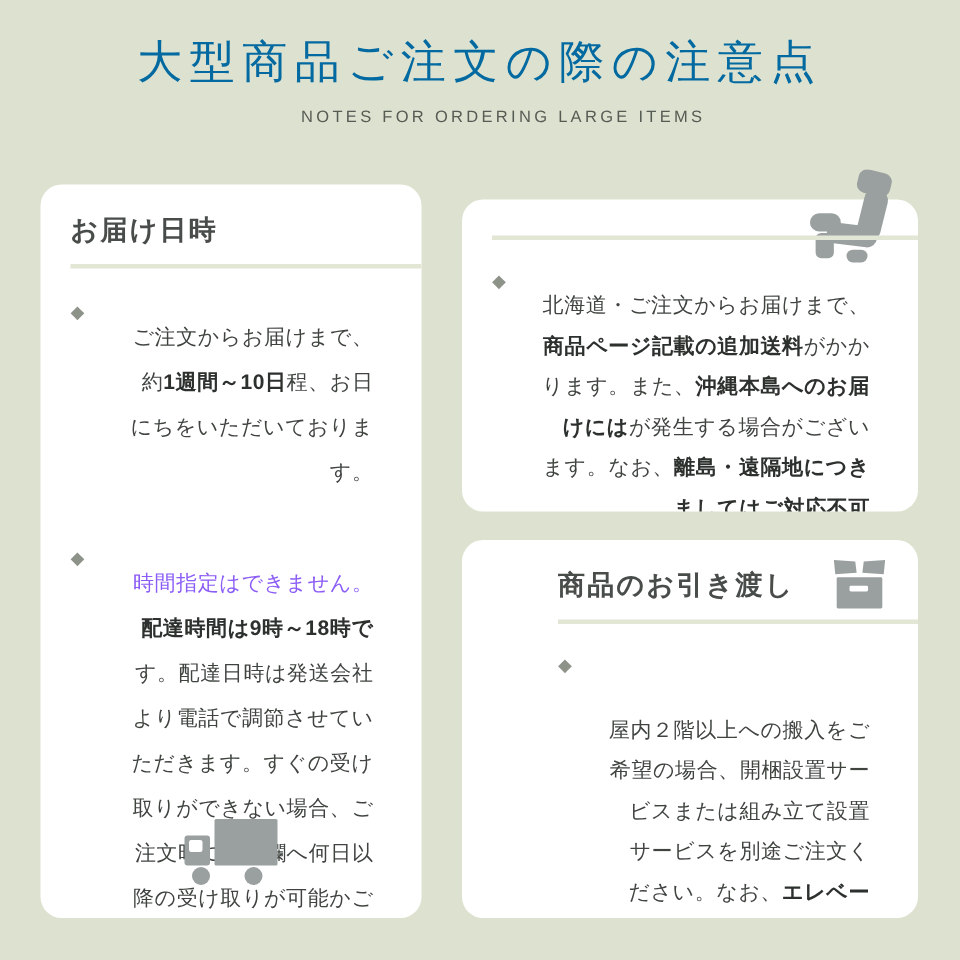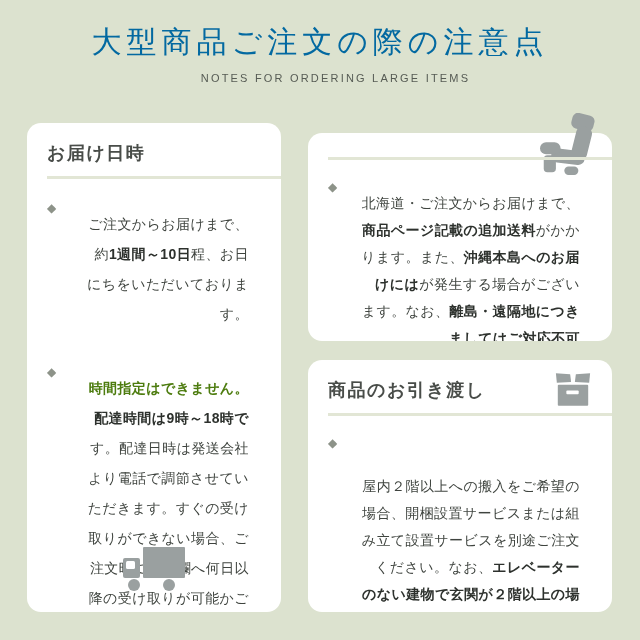--- a/index.html
+++ b/index.html
@@ -20,21 +20,21 @@
     color:#565b54;
     padding-left:31px;
   }
   
   .card{
     position:absolute;background:#ffffff;box-sizing:border-box;overflow:visible;border-radius:14px;
   }
   .card-inner{padding:14px 16px 0 20px;position:relative;height:100%;box-sizing:border-box;overflow:hidden;}
   .card-left  {left:27px; top:123px;width:254px;height:489px;}
   .card-rtop  {left:308px;top:133px;width:304px;height:208px;}
-  .card-rbot  {left:308px;top:360px;width:304px;height:252px;}
+  .card-rbot  {left:308px;top:360px;width:304px;height:252px;padding-left:44px;}
   .card-title{
     font-size:18px;font-weight:700;color:#494d49;letter-spacing:1.5px;line-height:1.4;
     padding-top:4px;
   }
   .head-rule{
     height:3px;background:#e2e6d5;border:0;margin:10px -16px 0 0;
   }
   
   .bullets{margin-top:12px;}
   .bullet{display:flex;align-items:flex-start;margin-top:12px;}
@@ -42,21 +42,21 @@
   .diamond{
     flex:0 0 auto;color:#8d9389;font-size:12px;margin-right:8px;
   }
   .card-left  .diamond{line-height:30px;}
   .card-rtop  .diamond, .card-rbot .diamond{line-height:27px;}
   .bullet p{margin:16px;font-size:14px;letter-spacing:0.4px;text-align:right;}
   .card-left  .bullet p{line-height:30px;}
   .card-rtop  .bullet p, .card-rbot .bullet p{line-height:27px;}
   .seg-normal{color:#3f443f;}
   .seg-bold{color:#2d312d;font-weight:700;}
-  .seg-red-bold{color:#4d7c0f;font-weight:700;}
+  .seg-red-bold{color:#8b5cf6;font-weight:400;}
   
   .icon{fill:#9aa0a0;}
   .truck-wrap{
     position:absolute;left:0;right:0;bottom:16px;text-align:center;
   }
   .armchair-wrap{
     position:absolute;top:-20px;right:14px;width:58px;height:64px;
   }
   .box-wrap{
     position:absolute;top:12px;right:20px;width:38px;height:35px;

